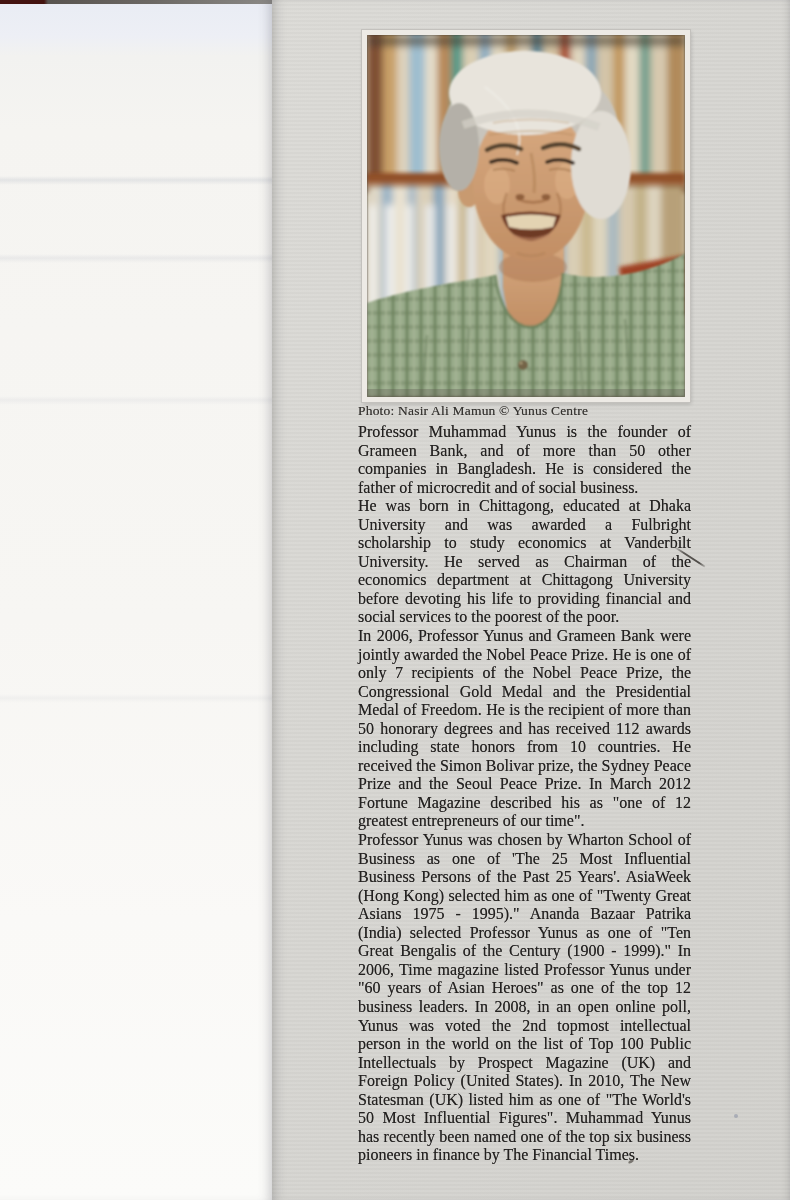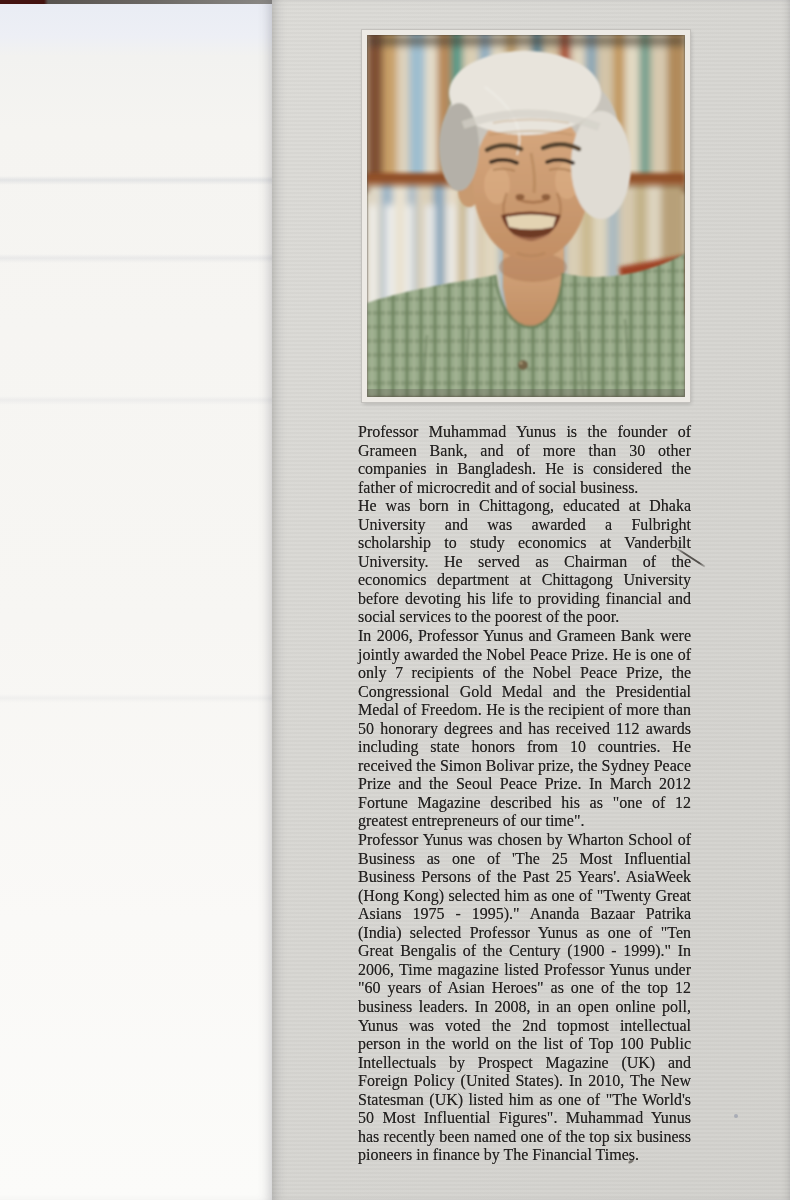--- a/index.html
+++ b/index.html
@@ -225,23 +225,24 @@
 
           <path d="M150,218 Q164,224 178,218" stroke="#a5764f" stroke-width="2" opacity="0.4" fill="none"></path>
         </g>
 
         <rect width="318" height="362" fill="#c89858" opacity="0.05"></rect>
         <rect x="0" y="354" width="318" height="8" fill="#55504a" opacity="0.3"></rect>
         <rect x="0.5" y="0.5" width="317" height="361" fill="none" stroke="rgba(40,36,30,0.28)" stroke-width="1.5"></rect>
       </svg>
     </div>
 
+    <div class="caption">Photo: Nasir Ali Mamun © Yunus Centre</div>
 
     <div class="bio">
-      <p>Professor Muhammad Yunus is the founder of Grameen Bank, and of more than 30 other companies in Bangladesh. He is considered the father of microcredit and of social business.</p>
+      <p>Professor Muhammad Yunus is the founder of Grameen Bank, and of more than 50 other companies in Bangladesh. He is considered the father of microcredit and of social business.</p>
       <p>He was born in Chittagong, educated at Dhaka University and was awarded a Fulbright scholarship to study economics at Vanderbilt University. He served as Chairman of the economics department at Chittagong University before devoting his life to providing financial and social services to the poorest of the poor.</p>
       <p>In 2006, Professor Yunus and Grameen Bank were jointly awarded the Nobel Peace Prize. He is one of only 7 recipients of the Nobel Peace Prize, the Congressional Gold Medal and the Presidential Medal of Freedom. He is the recipient of more than 50 honorary degrees and has received 112 awards including state honors from 10 countries. He received the Simon Bolivar prize, the Sydney Peace Prize and the Seoul Peace Prize. In March 2012 Fortune Magazine described his as "one of 12 greatest entrepreneurs of our time".</p>
       <p>Professor Yunus was chosen by Wharton School of Business as one of 'The 25 Most Influential Business Persons of the Past 25 Years'. AsiaWeek (Hong Kong) selected him as one of "Twenty Great Asians 1975 - 1995)." Ananda Bazaar Patrika (India) selected Professor Yunus as one of "Ten Great Bengalis of the Century (1900 - 1999)." In 2006, Time magazine listed Professor Yunus under "60 years of Asian Heroes" as one of the top 12 business leaders. In 2008, in an open online poll, Yunus was voted the 2nd topmost intellectual person in the world on the list of Top 100 Public Intellectuals by Prospect Magazine (UK) and Foreign Policy (United States). In 2010, The New Statesman (UK) listed him as one of "The World's 50 Most Influential Figures". Muhammad Yunus has recently been named one of the top six business pioneers in finance by The Financial Times.</p>
     </div>
 
     <div class="scratch"></div>
     <div class="speck s1"></div>
     <div class="speck s2"></div>
   </div>
 

